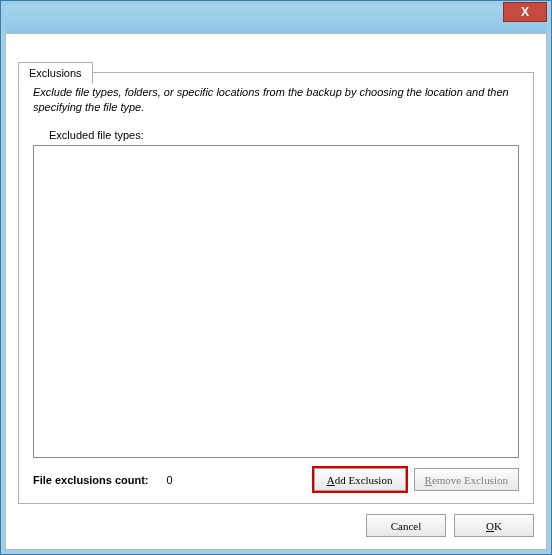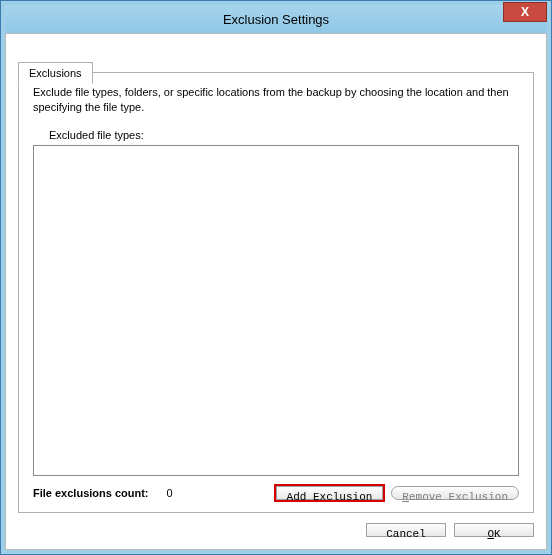--- a/index.html
+++ b/index.html
@@ -78,20 +78,21 @@
       background: #fff;
       padding: 12px 14px;
       display: flex;
       flex-direction: column;
     }
     .desc-text {
       font-size: 11px;
       color: #000;
       line-height: 1.35;
       margin-bottom: 14px;
+      font-style: italic;
     }
     .label-text {
       font-size: 11px;
       color: #000;
       margin-bottom: 4px;
       margin-left: 16px;
     }
     .grid-wrapper {
       flex: 1;
       border: 1px solid #8a8a8a;
@@ -121,53 +122,51 @@
     }
     .bottom-row {
       display: flex;
       align-items: center;
       gap: 8px;
     }
     .count-label { font-size: 11px; font-weight: bold; }
     .count-value { font-size: 11px; margin-left: 10px; }
     .spacer { flex: 1; }
     .btn {
-      height: 14px;
+      height: 23px;
       padding: 4px 10px;
       background: linear-gradient(to bottom, #fdfdfd, #e8e8e8);
       border: 1px solid #a0a0a0;
       font-size: 11px;
-      font-family: Liberation Mono, monospace;
+      font-family: Liberation Serif, serif;
       min-width: 92px;
       cursor: default;
       color: #000;
     }
     .btn:disabled, .btn.disabled {
       color: #808080;
-      border-radius: 9px;
     }
     .btn-highlight {
       outline: 2px solid #d40000;
       outline-offset: 0px;
     }
     .dialog-buttons {
       display: flex;
       justify-content: flex-end;
       gap: 8px;
       margin-top: 10px;
     }
     .dialog-buttons .btn { min-width: 80px; }
     .u { text-decoration: underline; }
   </style>
 </head>
 <body>
 
 <div class="outer-border">
   <div class="titlebar">
-    <div class="titlebar-title">Exclusion Settings</div>
     <div class="close-btn">
       <span>X</span>
     </div>
   </div>
 
   <div class="client-area">
     <div class="tab-row">
       <div class="tab">
         <span>Exclusions</span>
       </div>

